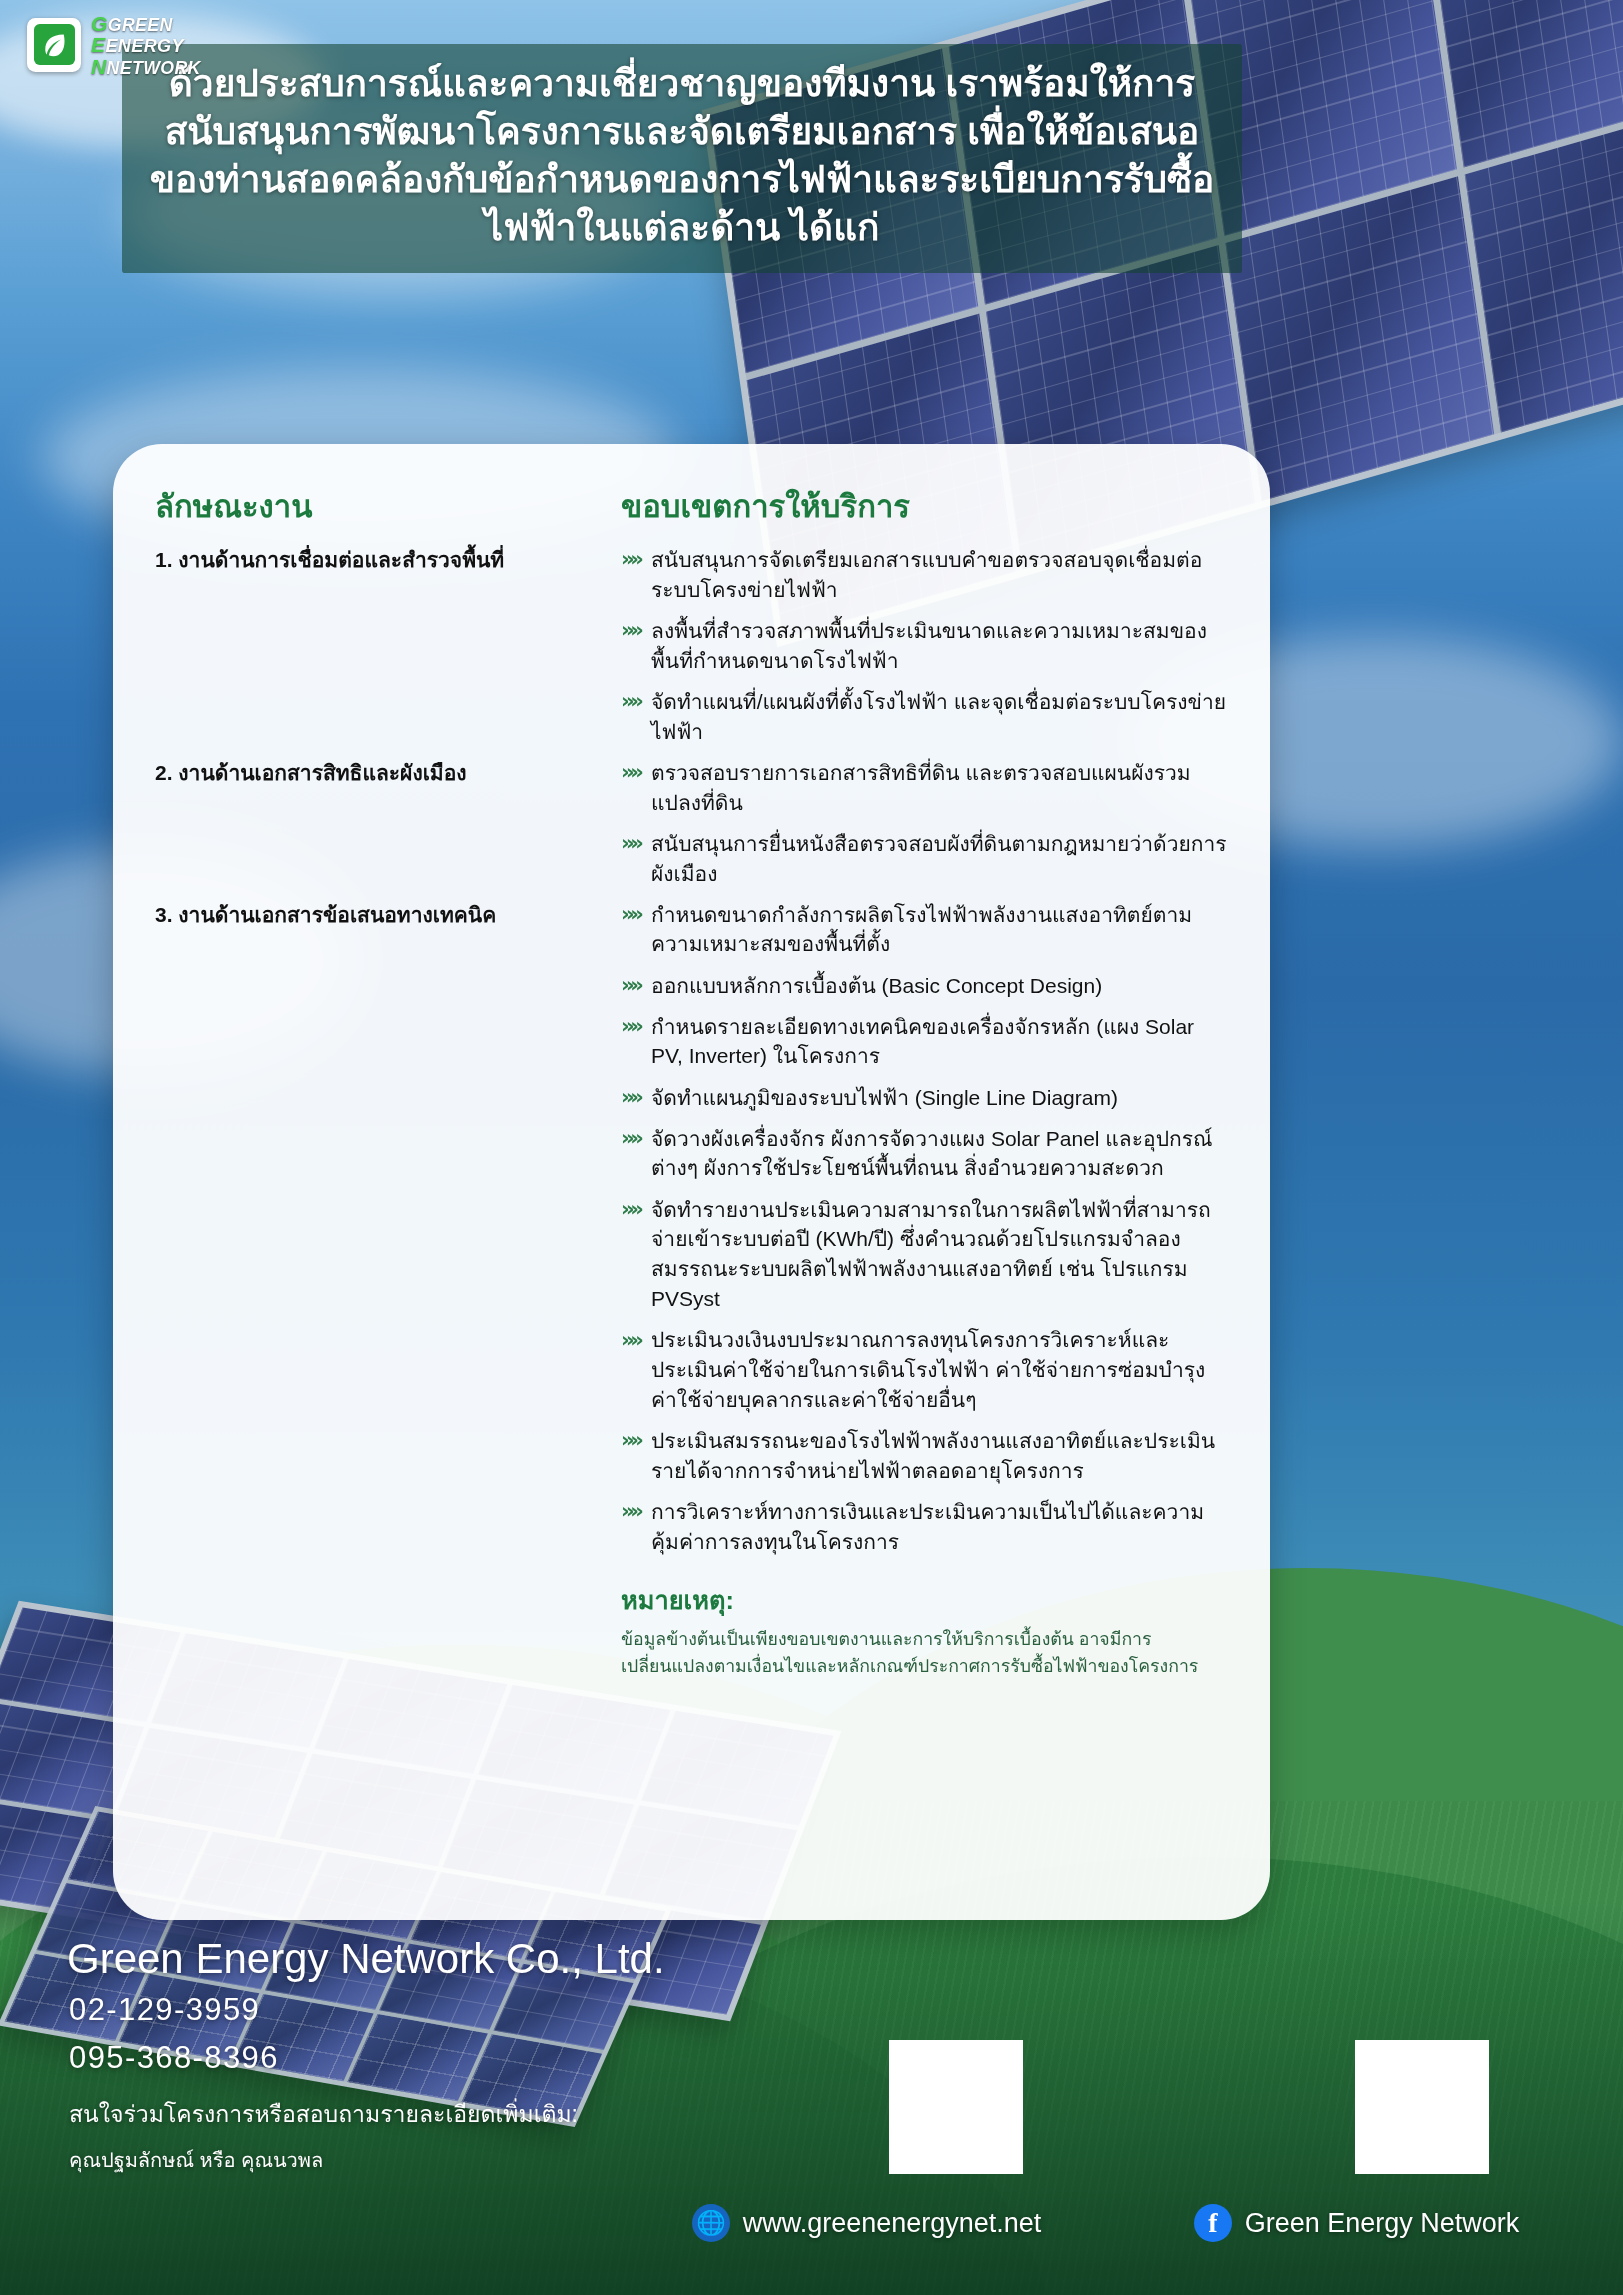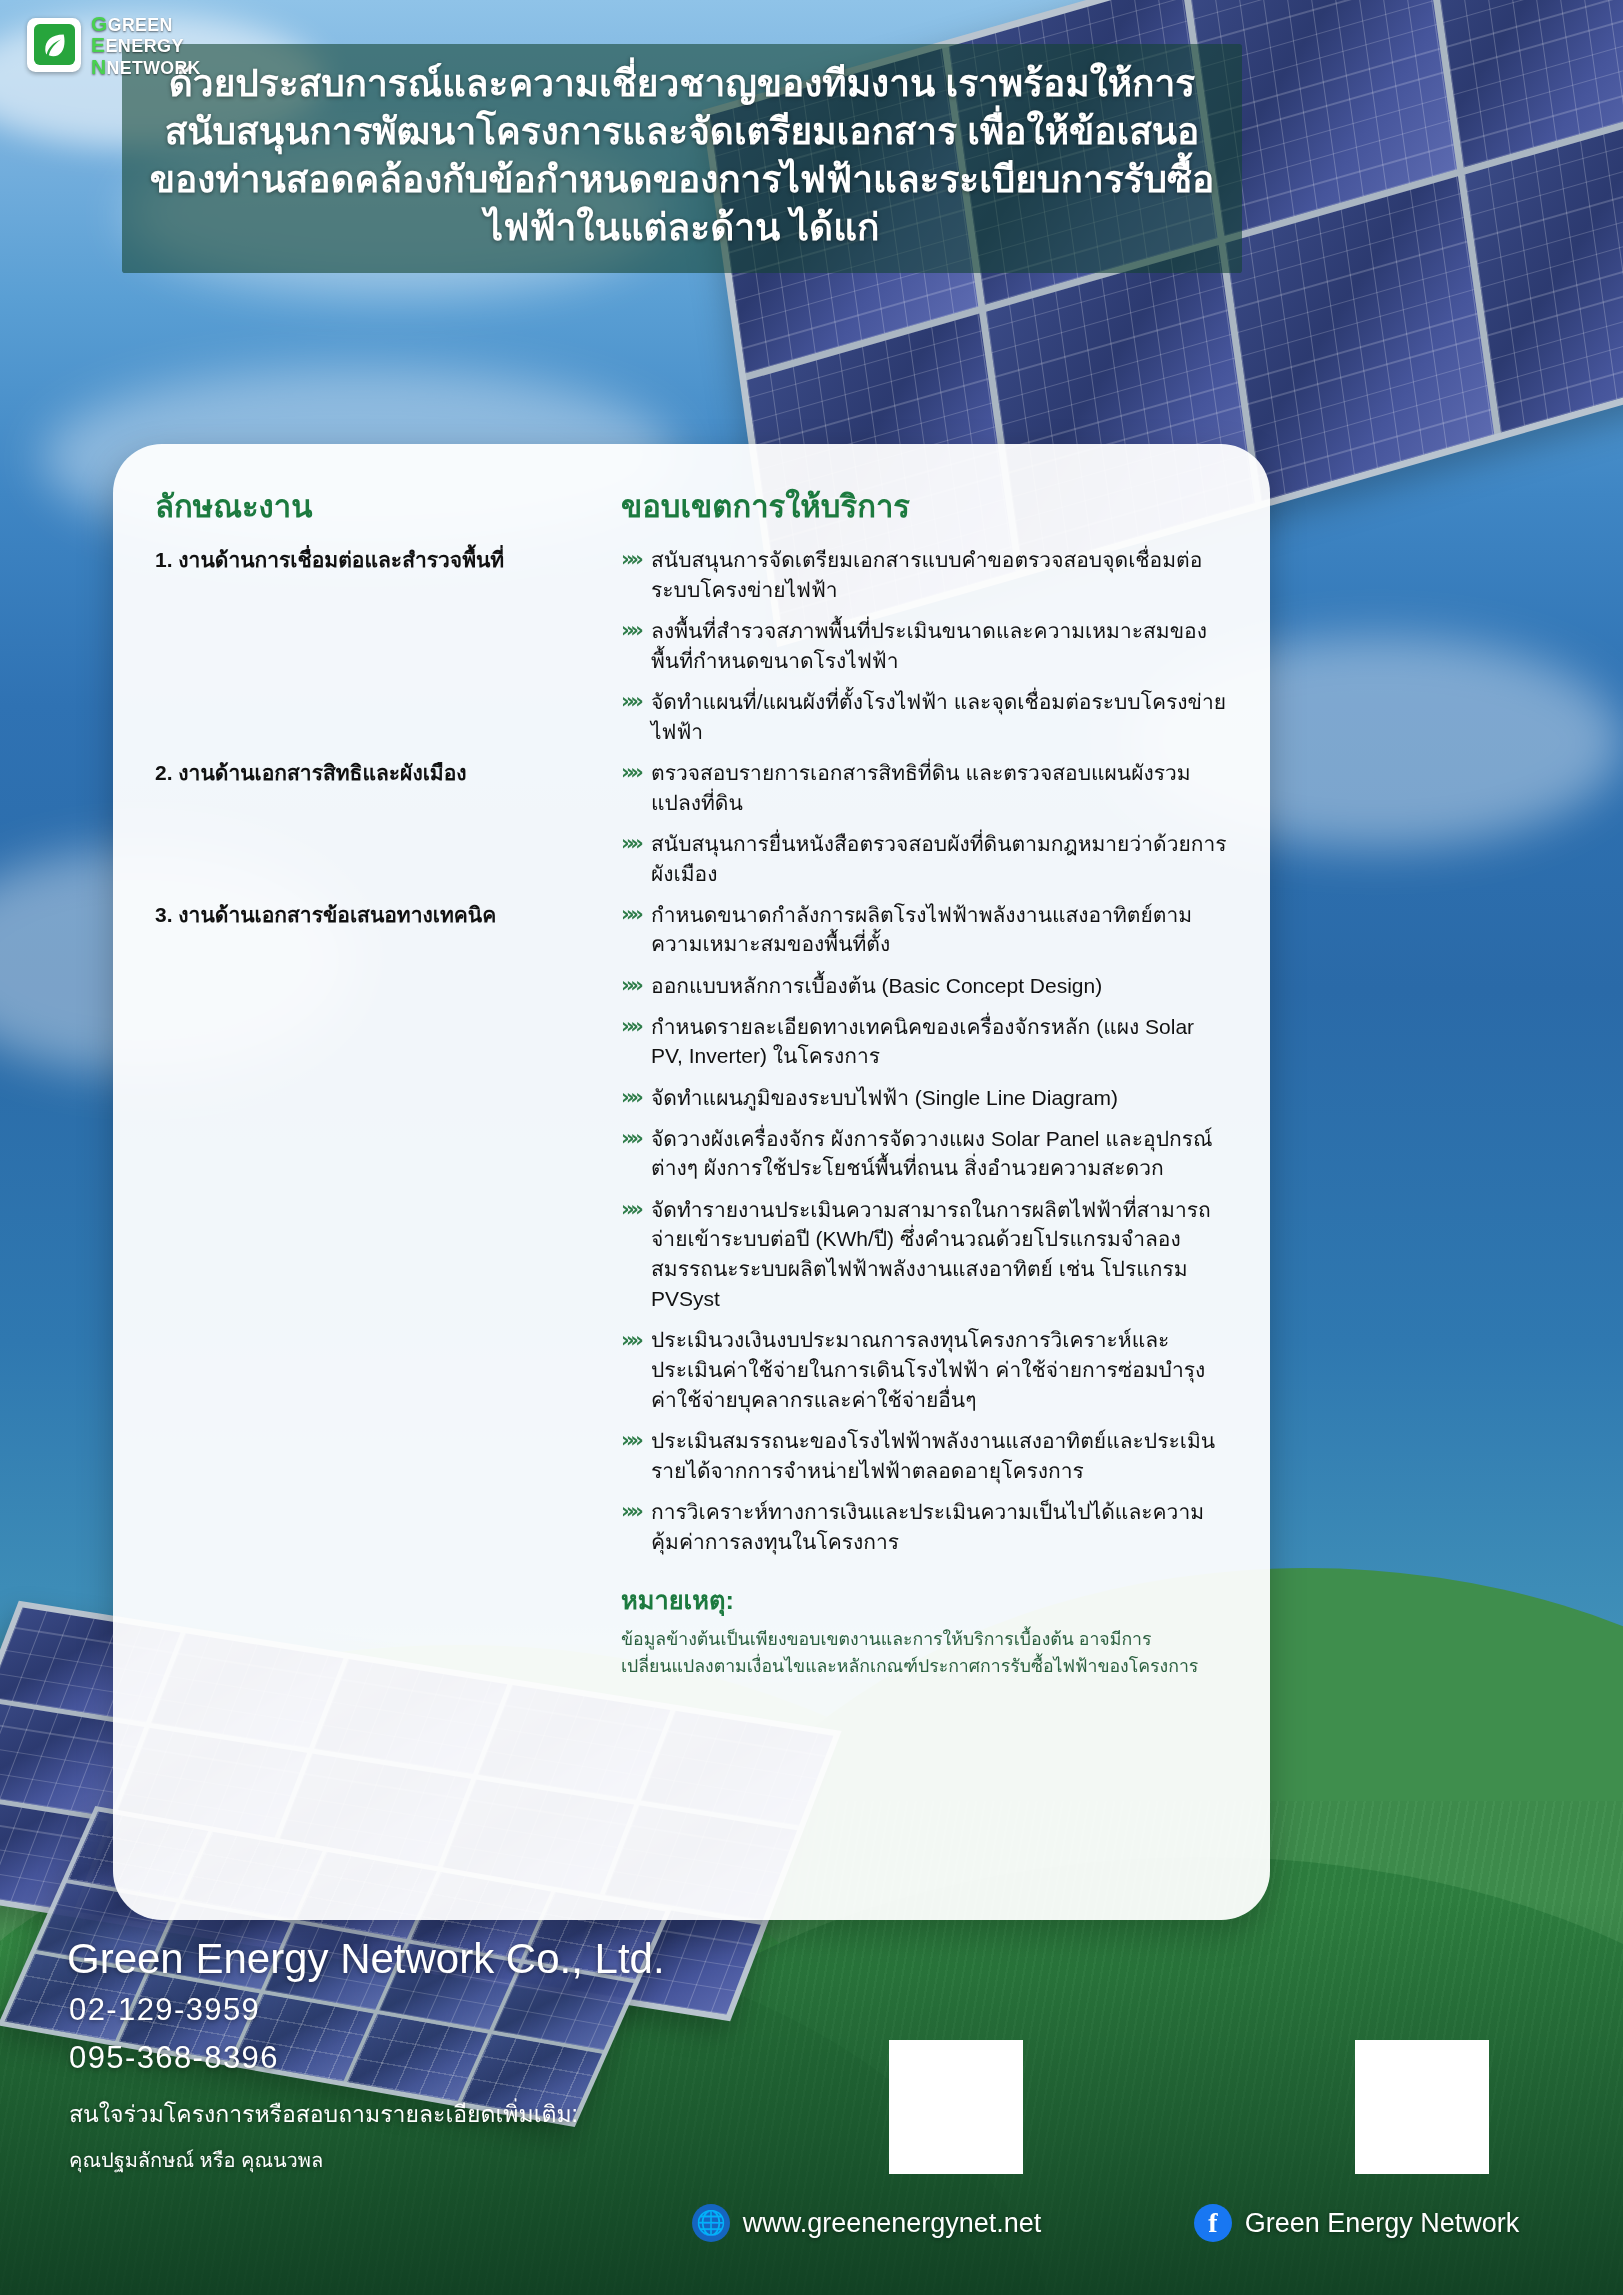--- a/index.html
+++ b/index.html
@@ -98,20 +98,21 @@
     box-shadow: 0 12.7px 28px rgba(0,0,0,.25);
   }
   .panel-bot2 .panel-grid { grid-template-columns: repeat(5, 1fr); grid-template-rows: repeat(3, 1fr); gap: 4.2px;}
 
   
   #logo {
     position: absolute;
     top: 12.7px; left: 27px;
     display: flex; align-items: center; gap: 10px;
     z-index: 20;
+    font-style: italic;
   }
   .logo-badge {
     width: 54px; height: 54px; border-radius: 8.5px;
     background: #ffffff;
     display: flex; align-items: center; justify-content: center;
     box-shadow: 0 1.4px 4.2px rgba(0,0,0,.3);
   }
   .logo-leaf {
     width: 41px; height: 41px; border-radius: 5.7px;
     background: #27a53c;

